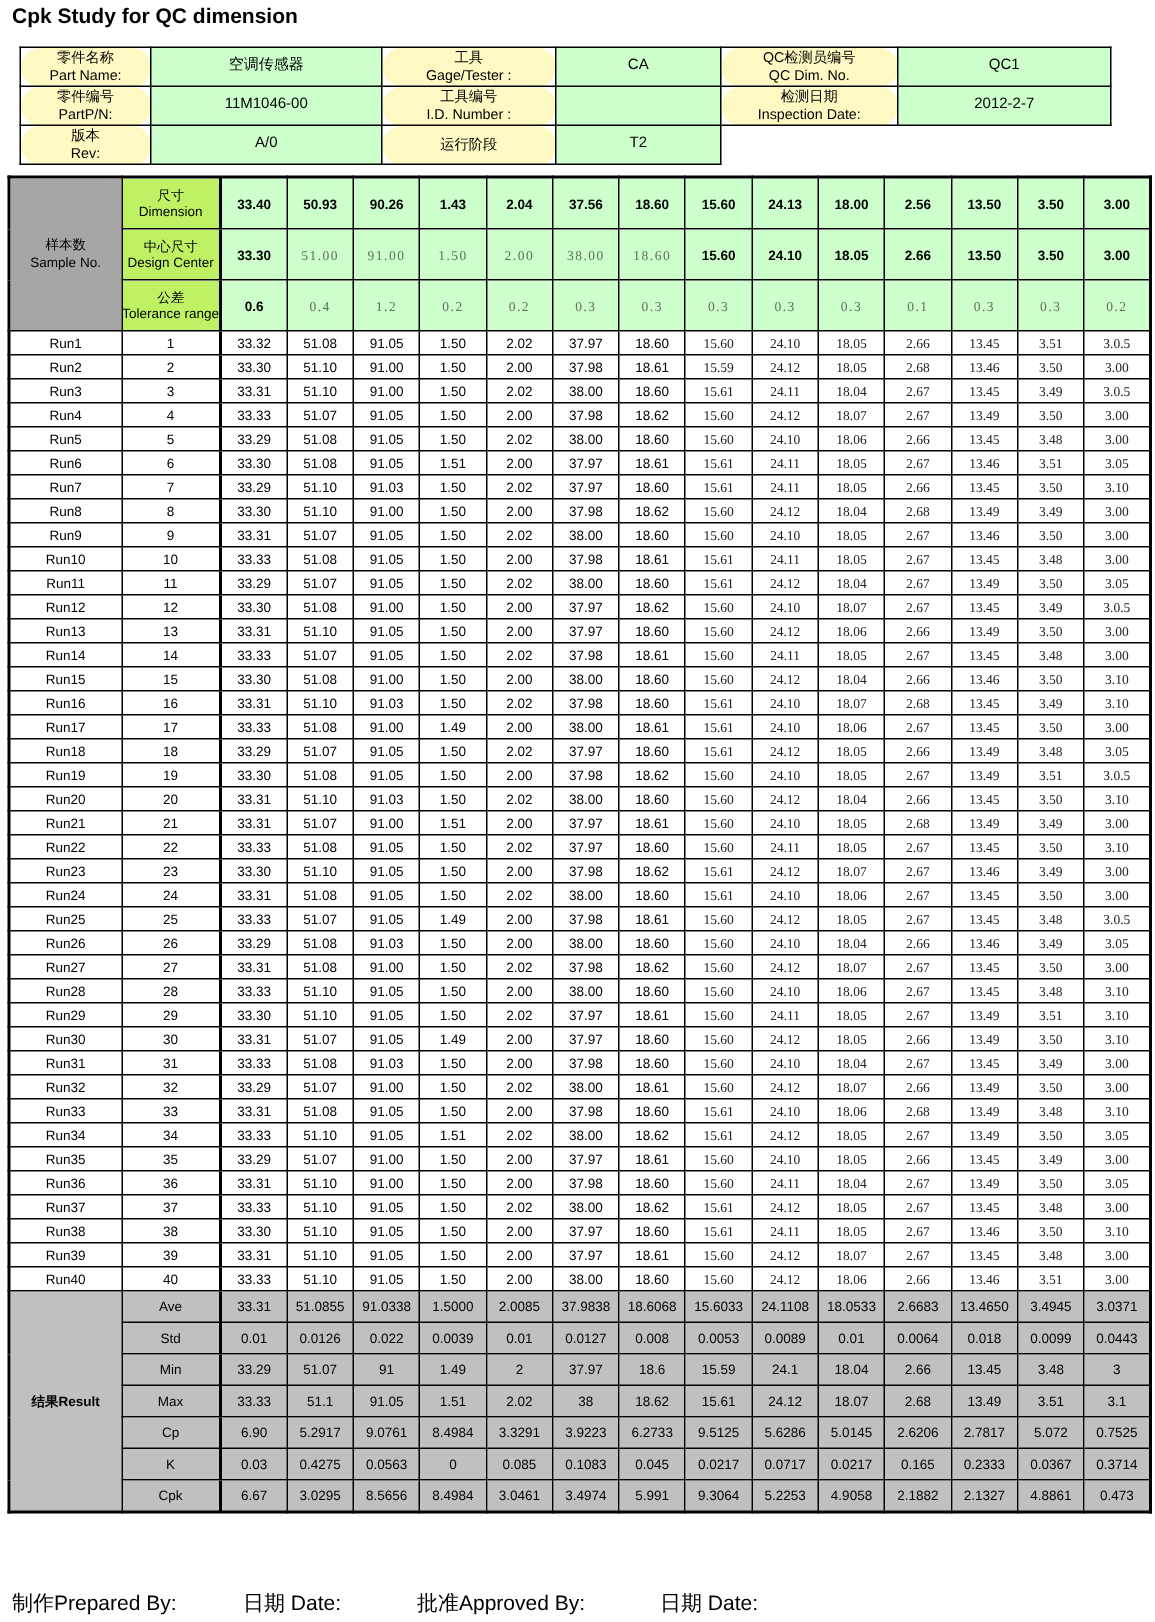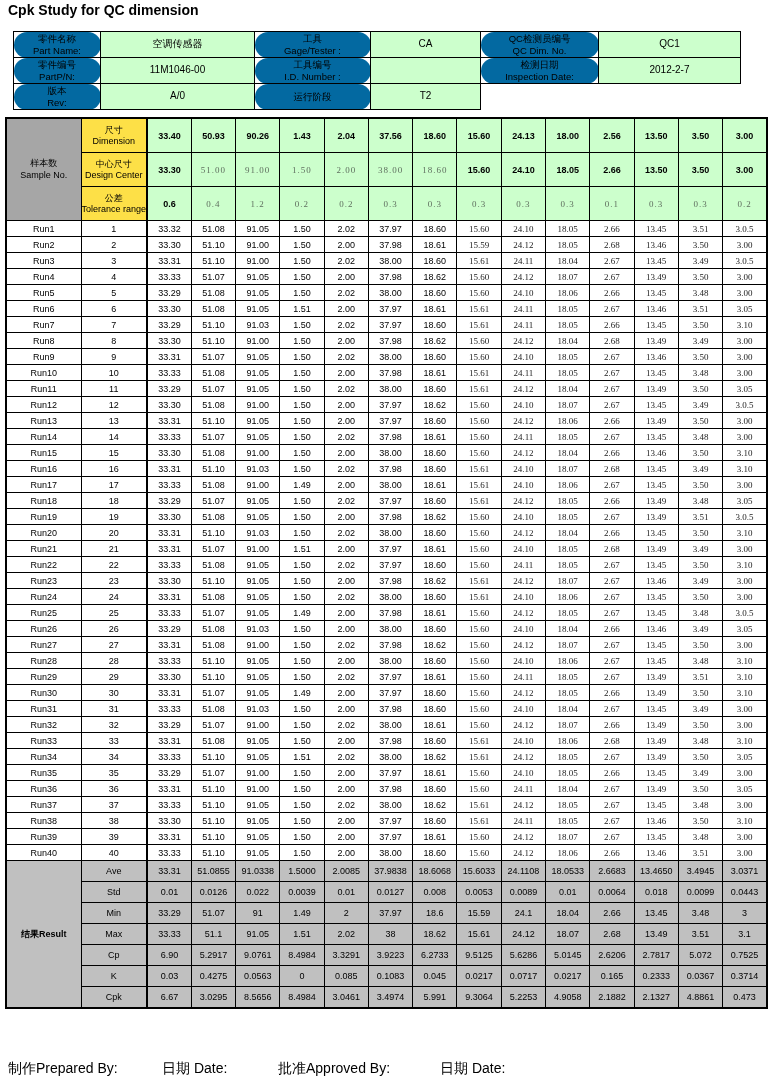--- a/index.html
+++ b/index.html
@@ -6,33 +6,33 @@
   body{
     width:770px;height:1081px;position:relative;background:#ffffff;
     font-family:"Liberation Sans",sans-serif;color:#000;
   }
   #title{position:absolute;left:8px;top:2px;font-size:14px;font-weight:bold;}
 
   
   #info{position:absolute;left:13px;top:31px;border-collapse:collapse;table-layout:fixed;}
   #info td{border:1px solid #000;text-align:center;vertical-align:middle;
            font-size:9.5px;line-height:1.25;height:25px;padding:0 2px;}
-  #info td.lab{background:#0369a1;border-radius:13px;}
+  #info td.lab{background:#fef9c3;border-radius:13px;}
   #info td.val{background:#ccffcc;font-size:10px;margin-top:28px;}
   #info td.blank{border:none;background:#fff;}
 
   
   #mt{position:absolute;left:5px;top:117px;width:763px;
       border-collapse:collapse;table-layout:fixed;border:2px solid #000;}
   #mt td{border:1px solid #000;text-align:center;vertical-align:middle;
          font-size:9px;padding:0;overflow:hidden;white-space:nowrap;}
   td.sep{border-right:2px solid #000 !important;}
   .spec-row td{height:33px;}
   .sample-head{background:#a6a6a6;font-size:9.5px;line-height:1.3;margin-top:24px;}
-  .spec-label{background:#fde047;font-size:9px;line-height:1.15;}
+  .spec-label{background:#bef264;font-size:9px;line-height:1.15;}
   .spec-val{background:#ccffcc;font-size:10px;}
   .spec-val.b{font-weight:bold;margin-left:34px;}
   .spec-val.alt{font-family:"Liberation Serif",serif;color:#5f6f5f;
                 letter-spacing:1px;font-weight:normal;font-size:9.5px;}
   tr.spec-last td{border-bottom:2px solid #000;}
   .run-row td{height:15px;font-size:9px;background:#fff;}
   .run-label,.run-no{font-size:9px;}
   td.c-serif{font-family:"Liberation Serif",serif;color:#222;}
   .stat-row td{height:20px;background:#c0c0c0;font-size:9px;}
   tr.stat-first td{border-top:2px solid #000;}

